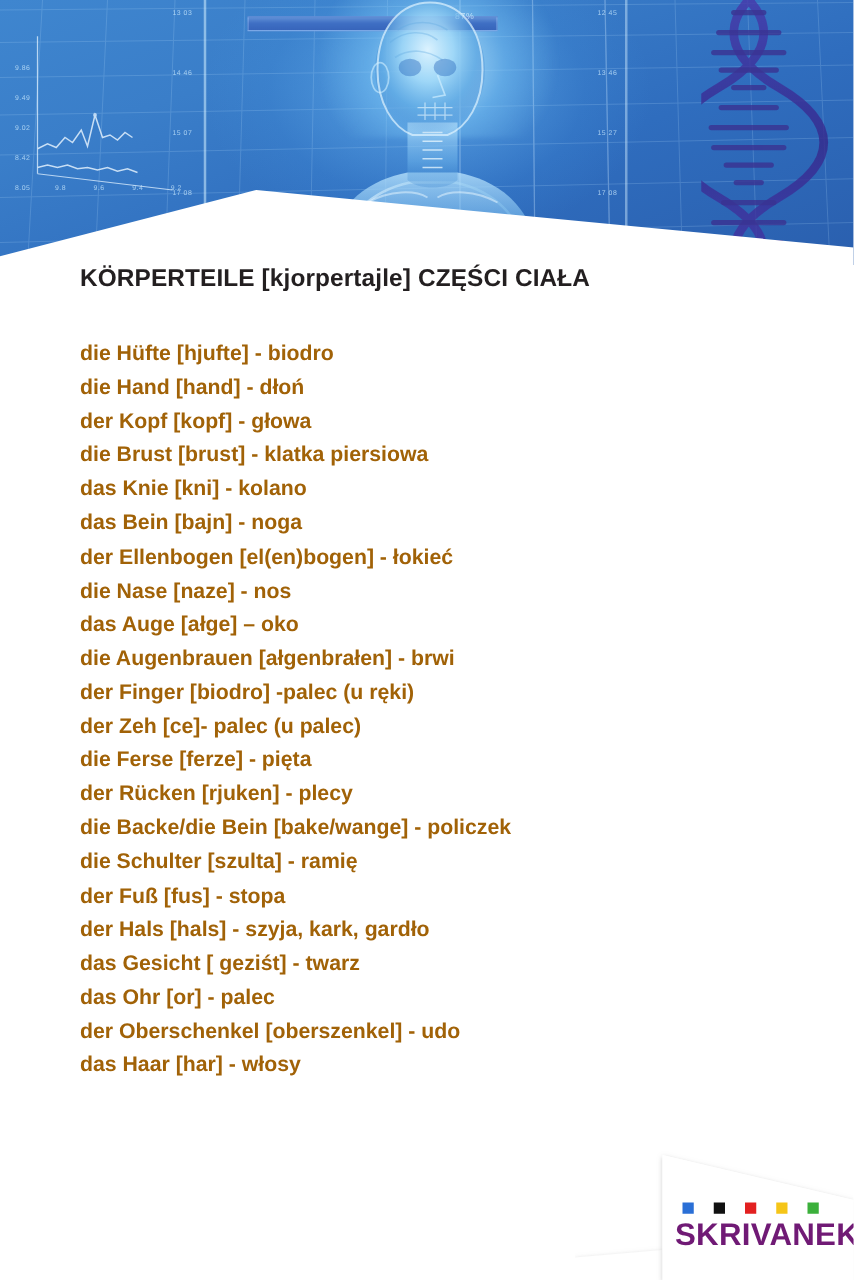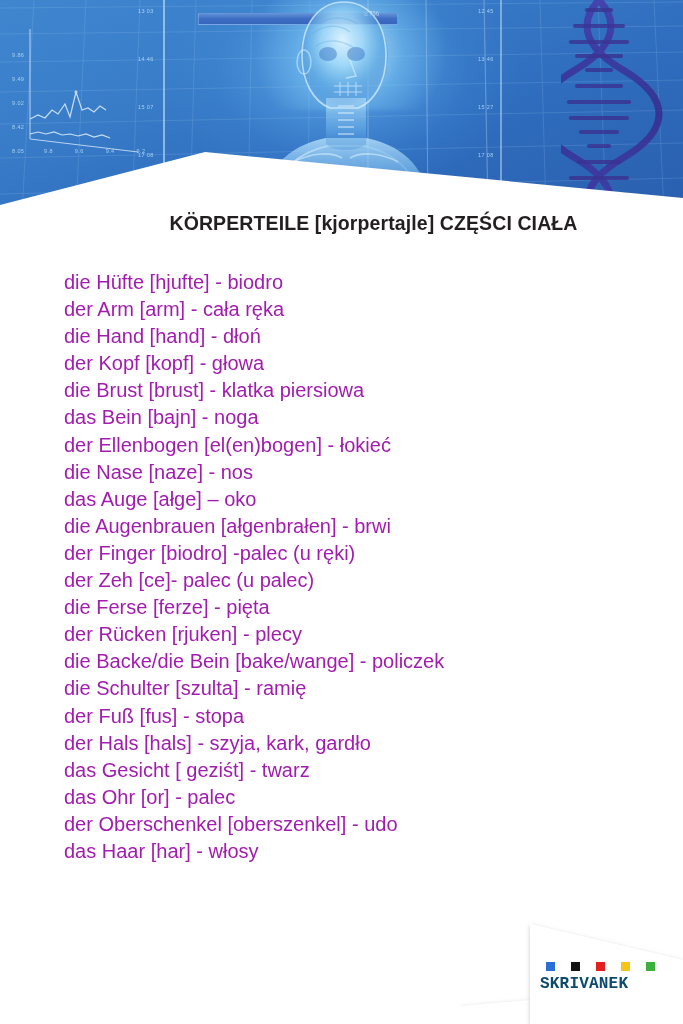--- a/index.html
+++ b/index.html
@@ -121,33 +121,33 @@
     left: 0; top: 212px;
     width: 683px;
   }
 
   .doc-title {
     margin-left: 64px;
     font-size: 19.5px;
     color: #231f20;
     letter-spacing: .1px;
     white-space: nowrap;
-    text-align: center;
   }
 
   .word-list {
     margin-top: 34px;
     margin-left: 64px;
     list-style: none;
   }
   .word-list li {
-    font-size: 20px;
+    font-size: 17px;
     line-height: 27.1px;
-    color: #a21caf;
+    color: #a16207;
     white-space: nowrap;
+    font-weight: bold;
   }
 
   
   .foot-tab {
     position: absolute;
     left: 460px; top: 900px;
     width: 223px; height: 124px;
     pointer-events: none;
   }
   .foot-tab svg { display: block; }
@@ -161,25 +161,25 @@
     display: flex;
     gap: 16px;
     margin-left: 6px;
     margin-bottom: 5px;
   }
   .logo-squares i {
     display: block;
     width: 9px; height: 9px;
   }
   .logo-word {
-    font-family: Liberation Mono, monospace;
+    font-family: Liberation Sans, sans-serif;
     font-weight: bold;
-    font-size: 16px;
+    font-size: 25px;
     letter-spacing: .2px;
-    color: #0c4a6e;
+    color: #701a75;
     line-height: 1;
   }
 </style>
 </head>
 <body>
 
 <div class="page">
 
   <div class="hero">
 
@@ -372,24 +372,24 @@
   <div class="sheet">
     <svg width="683" height="1024" viewBox="0 0 683 1024">
       <polygon points="0,205 205,152 683,198 683,1024 0,1024" fill="#ffffff"></polygon>
     </svg>
   </div>
 
   <div class="content">
     <h1 class="doc-title">KÖRPERTEILE [kjorpertajle] CZĘŚCI CIAŁA</h1>
     <ul class="word-list">
         <li>die Hüfte [hjufte] - biodro</li>
-        <li>der Arm [arm] - cała ręka</li>
         <li>die Hand [hand] - dłoń</li>
         <li>der Kopf [kopf] - głowa</li>
         <li>die Brust [brust] - klatka piersiowa</li>
+        <li>das Knie [kni] - kolano</li>
         <li>das Bein [bajn] - noga</li>
         <li>der Ellenbogen [el(en)bogen] - łokieć</li>
         <li>die Nase [naze] - nos</li>
         <li>das Auge [ałge] – oko</li>
         <li>die Augenbrauen [ałgenbrałen] - brwi</li>
         <li>der Finger [biodro] -palec (u ręki)</li>
         <li>der Zeh [ce]- palec (u palec)</li>
         <li>die Ferse [ferze] - pięta</li>
         <li>der Rücken [rjuken] - plecy</li>
         <li>die Backe/die Bein [bake/wange] - policzek</li>

